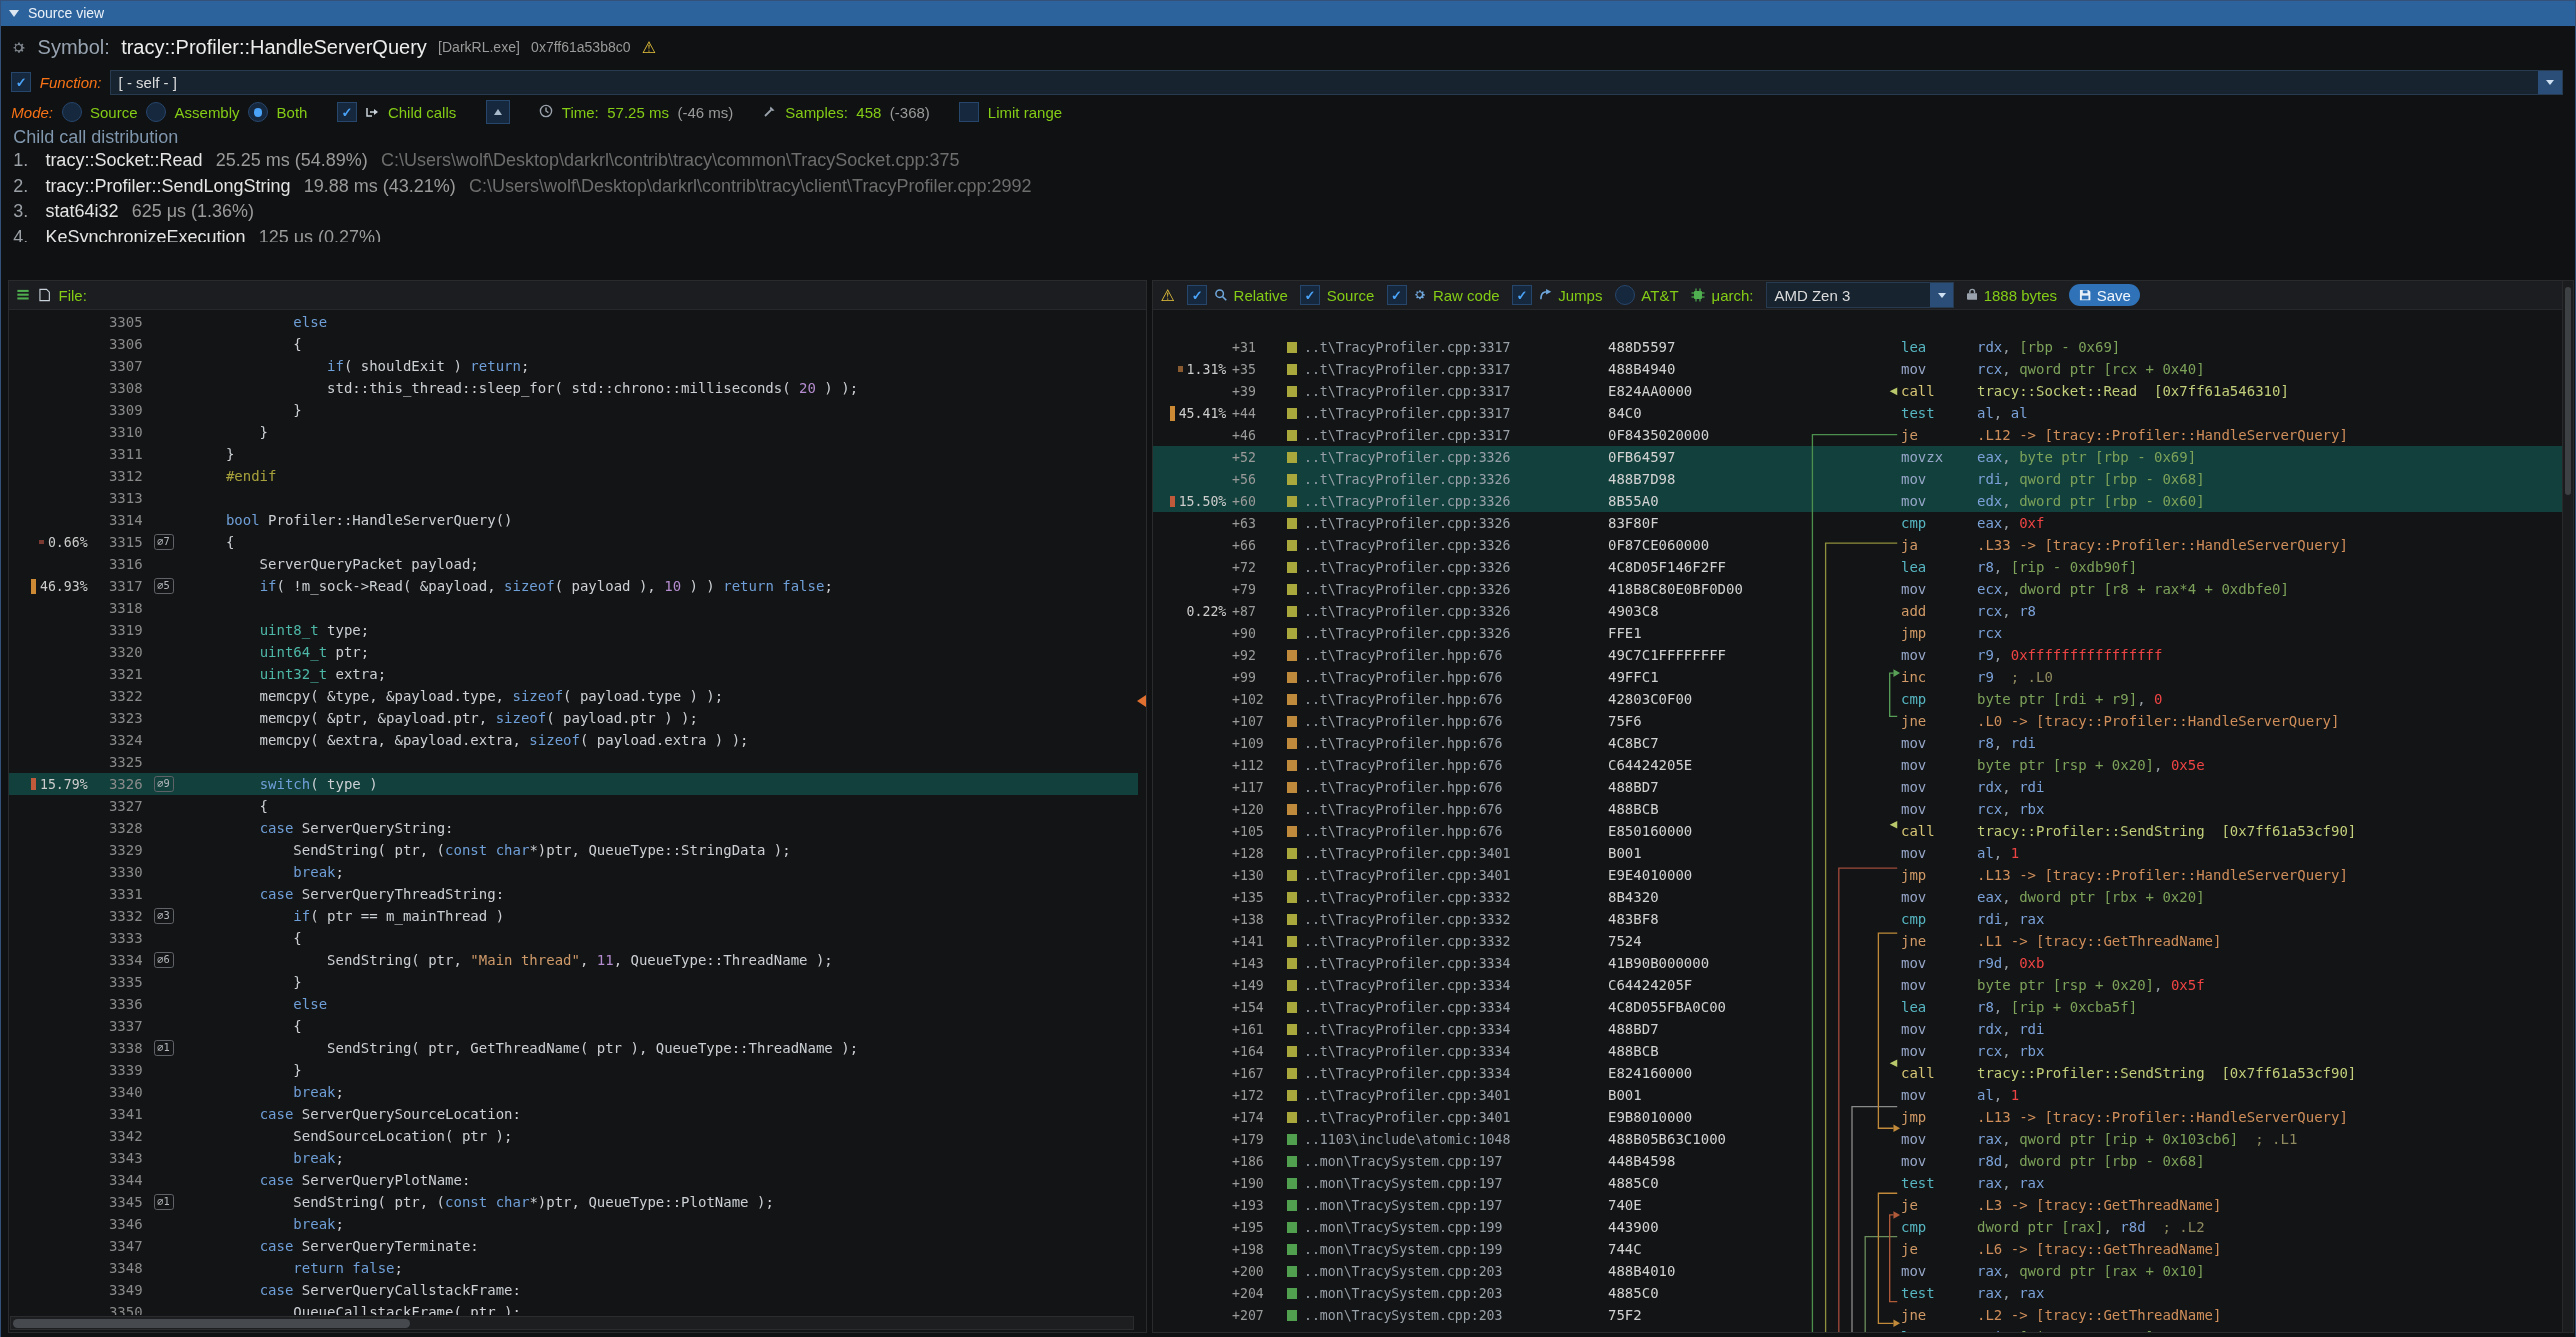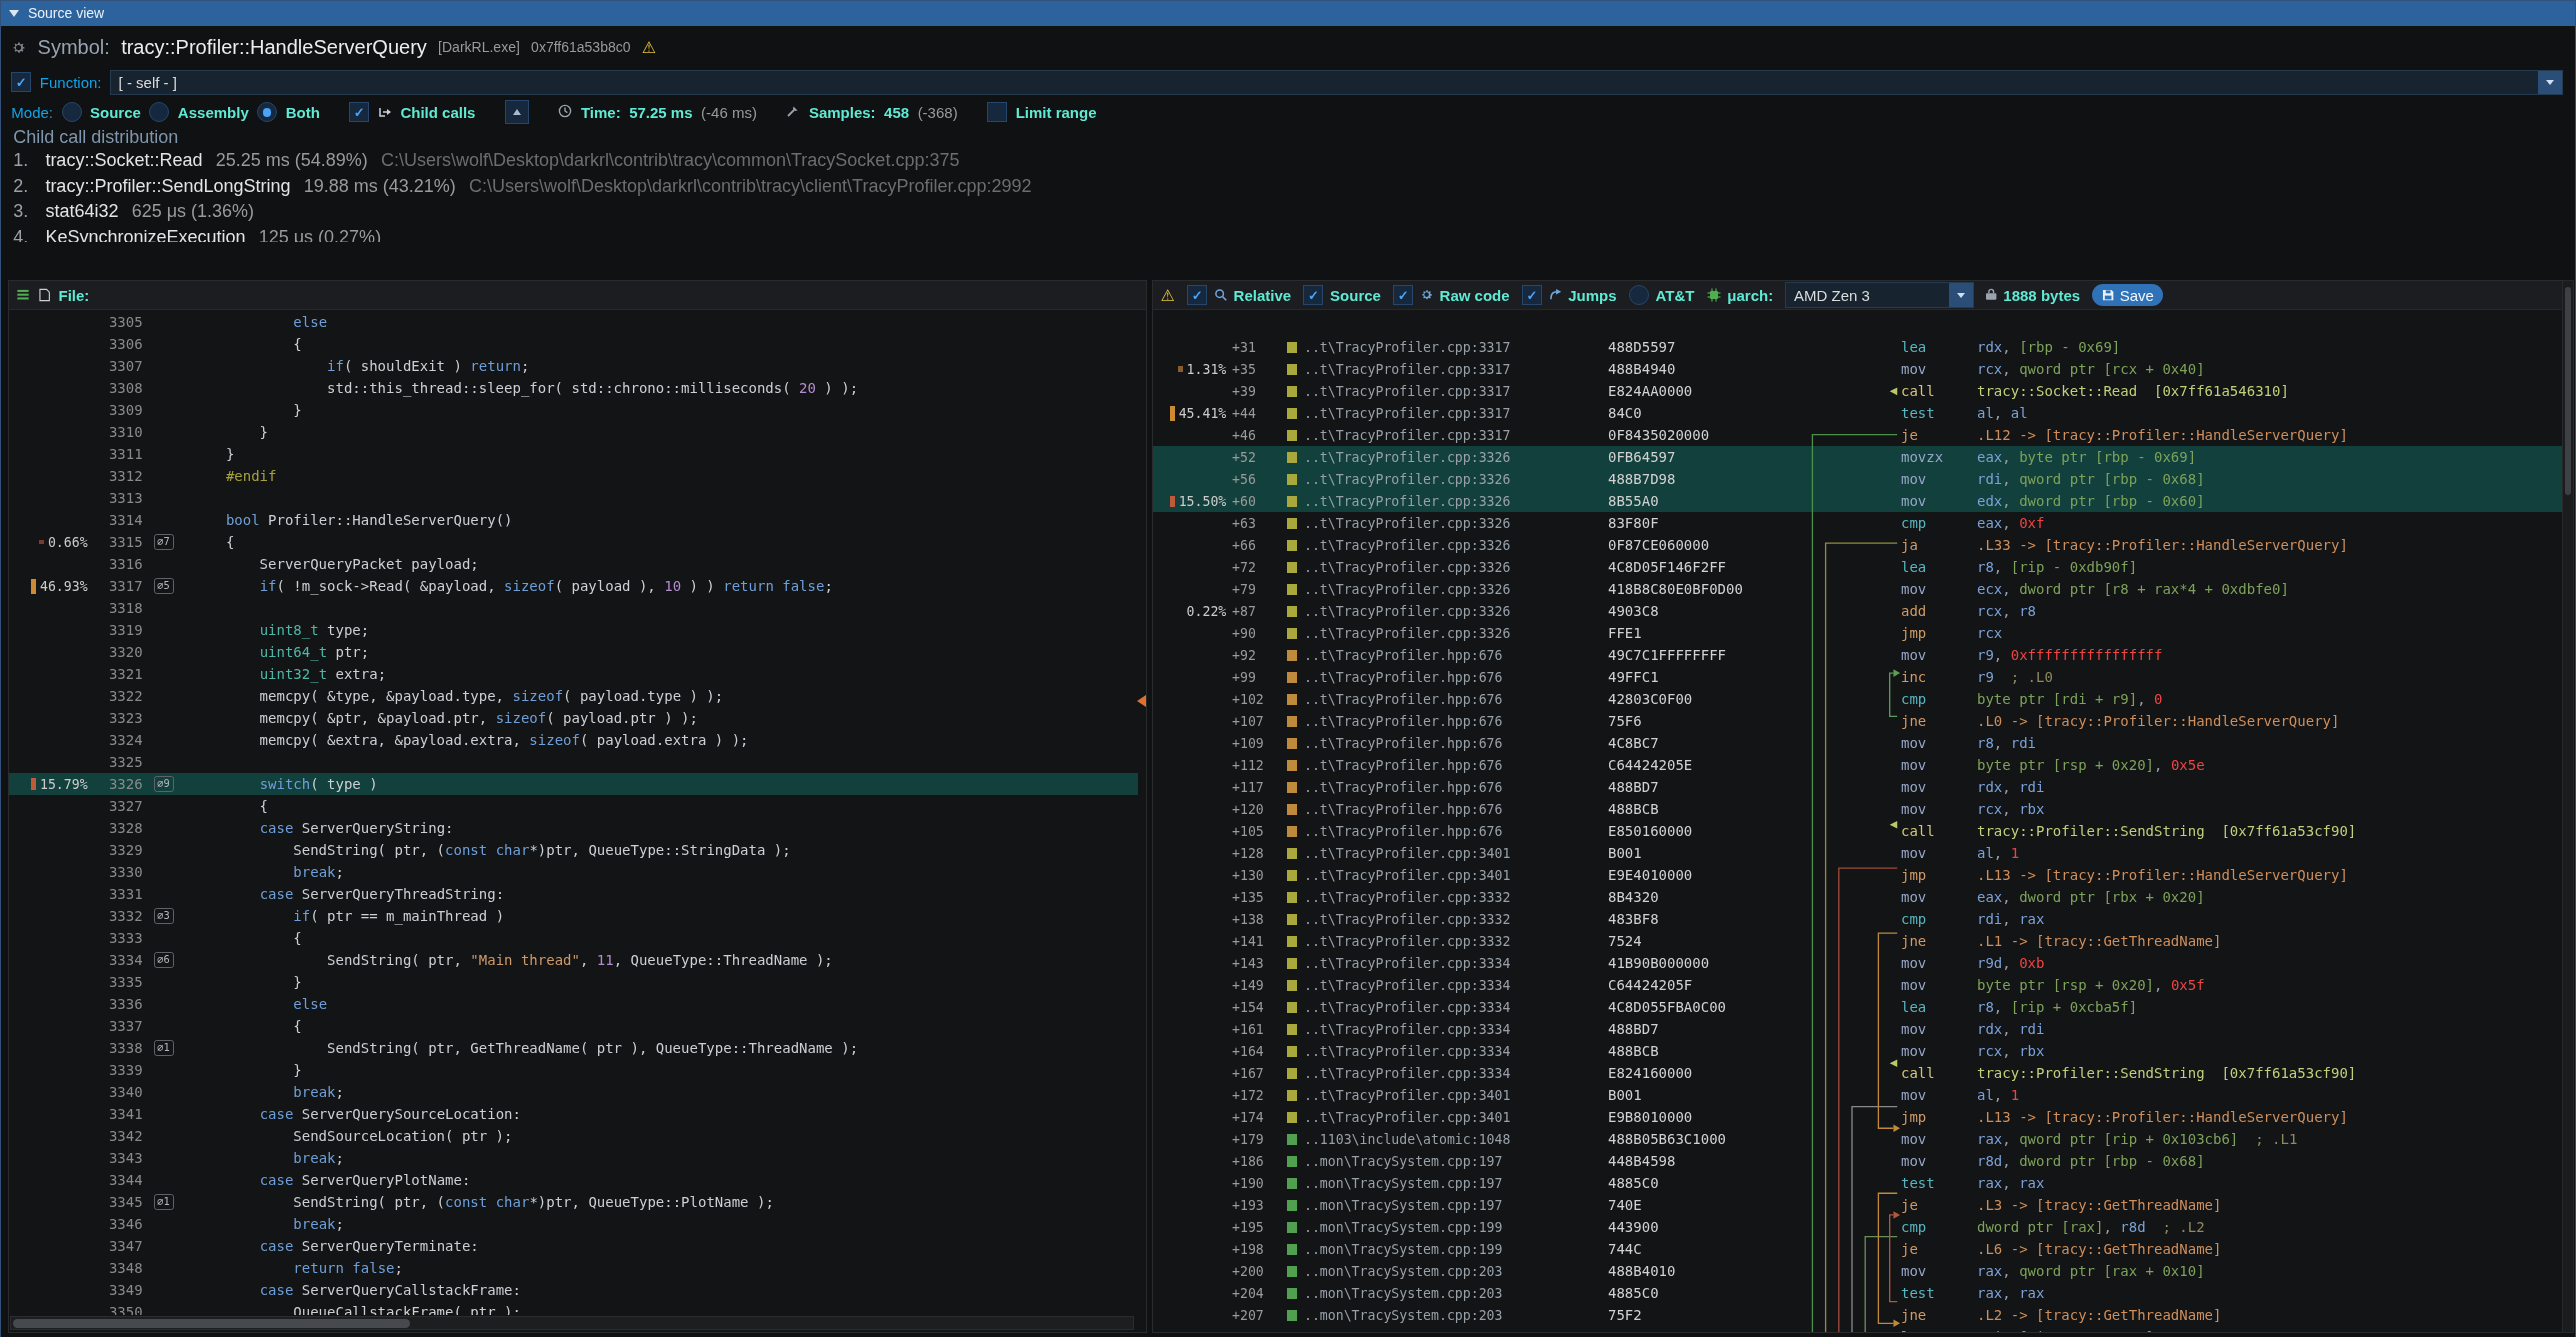--- a/index.html
+++ b/index.html
@@ -12,22 +12,22 @@
   .tri-down{width:0;height:0;border-left:5.7px solid transparent;border-right:5.7px solid transparent;border-top:7.6px solid #dbe6f1;}
   .tri-down.sm{border-left-width:4.7px;border-right-width:4.7px;border-top-width:5.7px;border-top-color:#cfe0f2;}
   
   .row-symbol{position:absolute;top:30px;left:11.3px;right:11.3px;height:34px;display:flex;align-items:center;gap:11.3px;}
   .sym-label{color:#97a3b1;font-size:20px;}
   .sym-name{color:#ededed;font-size:20px;}
   .sym-mod,.sym-addr{color:#9a9a9a;font-size:14px;}
   .warn{color:#e7c33c;font-size:16px;}
   .row-function{position:absolute;top:70px;left:11.3px;right:13.2px;height:24.6px;display:flex;align-items:center;gap:8.5px;}
   .row-mode{position:absolute;top:100px;left:11.3px;right:13.2px;height:24.6px;display:flex;align-items:center;gap:8.5px;}
-  .lbl{color:#0ea5e9;}
-  .wlbl{color:#5eead4;font-weight:bold;}
+  .lbl{color:#f97316;font-style:italic;}
+  .wlbl{color:#84cc16;}
   .dim{color:#9a9a9a;}
   .cb{width:18px;height:18px;background:#16283e;border:0.9px solid #27466b;display:inline-flex;
       align-items:center;justify-content:center;color:#4aa3f7;font-size:13.2px;font-weight:bold;flex:none;}
   .radio{width:18px;height:18px;border-radius:50%;background:#16283e;border:0.9px solid #27466b;
          display:inline-flex;align-items:center;justify-content:center;flex:none;}
   .radio .dot{width:8.5px;height:8.5px;border-radius:50%;background:#4aa3f7;}
   .combo{background:#17232f;border:0.9px solid #263a50;height:23.6px;display:flex;align-items:center;
          position:relative;color:#dcdcdc;padding:0 28px 0 7.6px;}
   .combo .arrowbox{position:absolute;right:0;top:0;bottom:0;width:23.6px;background:#2a4e77;
                    display:flex;align-items:center;justify-content:center;}

